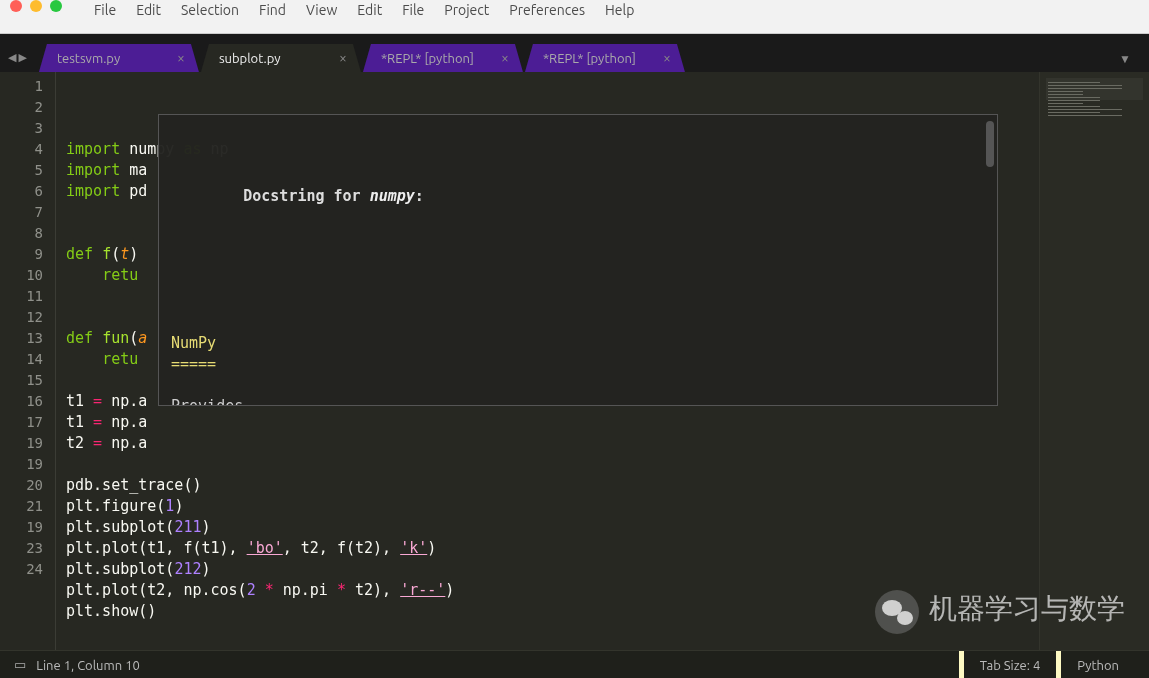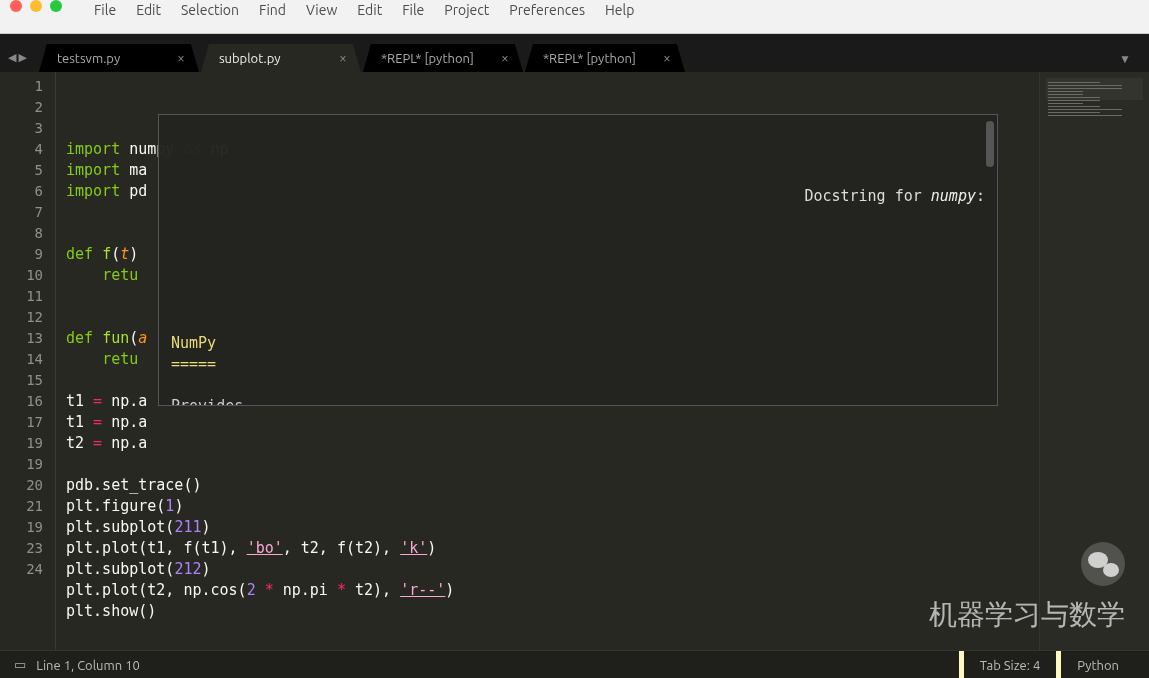--- a/index.html
+++ b/index.html
@@ -42,21 +42,21 @@
     padding: 0 4px;
     position: relative;
   }
   .tab-nav { display:flex; gap:2px; padding: 0 12px 8px 4px;}
   .tab-nav-btn { color: #888; font-size: 11px; }
   .tab {
     display: flex;
     align-items: center;
     gap: 10px;
     padding: 7px 14px 7px 18px;
-    background: #000000;
+    background: #4c1d95;
     color: #aaa;
     font-size: 13px;
     border-radius: 6px 6px 0 0;
     margin-right: 2px;
     position: relative;
     min-width: 160px;
     clip-path: polygon(8px 0, calc(100% - 8px) 0, 100% 100%, 0 100%);
   }
   .tab.active { background: #272822; color: #eee; align-items: center; }
   .tab-close { color: #888; font-size: 14px; margin-left: auto; line-height:1;}
@@ -120,21 +120,21 @@
     height: 292px;
     background: rgba(35,35,32,0.97);
     border: 1px solid #555;
     padding: 8px 12px;
     font-family: "Menlo","Consolas",monospace;
     font-size: 15px;
     line-height: 21px;
     color: #ccc;
     overflow: hidden;
   }
-  .doc-title { color:#ddd; font-weight:normal;text-align:right; }
+  .doc-title { color:#ddd; font-weight:bold; }
   .doc-title em { color:#eee; font-style: italic; }
   .doc-h { color:#E6DB74; }
   .doc-scroll {
     position:absolute; right:3px; top:6px; width:8px; height:46px;
     background:#555; border-radius:4px;
   }
   
   .statusbar {
     height: 28px;
     background: #1f201b;
@@ -144,25 +144,24 @@
     font-size: 13px;
     padding: 0 14px;
     border-top: 1px solid #33342c;
   }
   .status-icon { margin-right: 10px; color:#aaa;}
   .status-spacer { flex:1; }
   .status-cell { padding: 0 16px; border-left:5px solid #fef9c3; height:100%; display:flex; align-items:center;}
   
   .watermark {
     position:absolute; right: 24px; bottom: 44px;
-    display:flex; align-items:flex-end; gap:10px;
+    display:flex; align-items:flex-start; gap:10px;
     color: rgba(230,230,230,0.75);
     font-size: 28px;
     font-family: "PingFang SC","Microsoft YaHei",sans-serif;
-    flex-direction: column;
   }
   .wechat-icon {
     width:44px; height:44px; border-radius:50%;
     background: rgba(120,120,120,0.5);
     position:relative;
   }
   .wechat-icon::before, .wechat-icon::after{
     content:""; position:absolute; border-radius:50%; background:rgba(240,240,240,0.8);
   }
   .wechat-icon::before{ width:20px;height:16px; left:7px; top:10px;}

